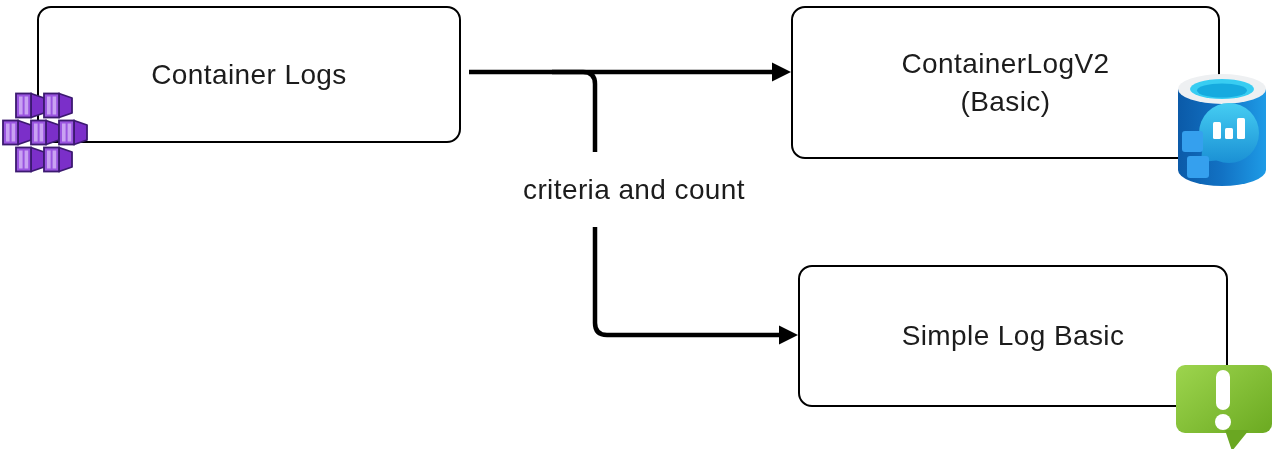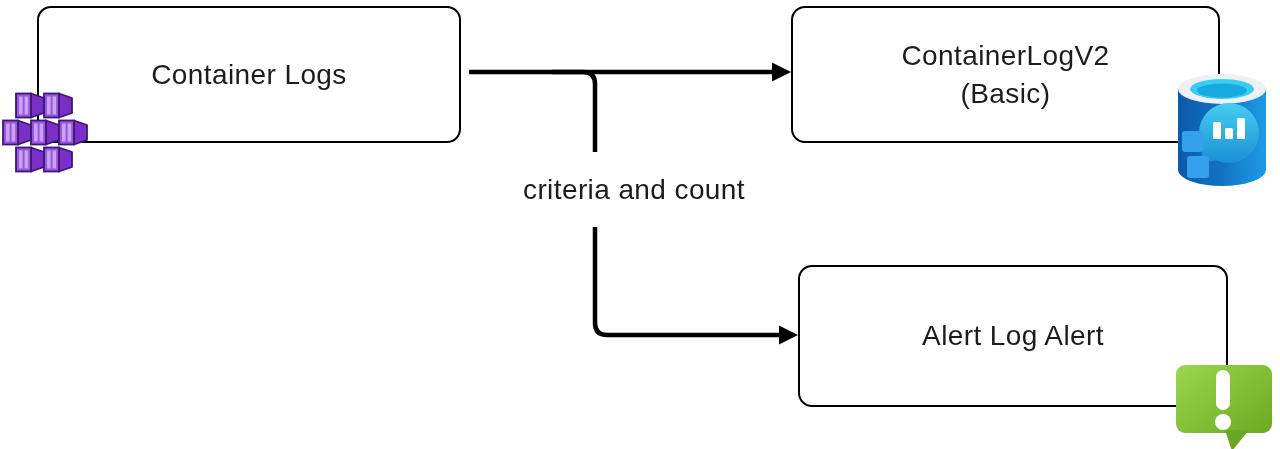--- a/index.html
+++ b/index.html
@@ -29,21 +29,21 @@
     align-items: center;
     justify-content: center;
     z-index: 1;
     font-size: 28px;
     font-weight: 300;
     letter-spacing: 0.4px;
     text-align: center;
   }
   .node .line { line-height: 38px; white-space: nowrap; }
   #node-container-logs { left: 37px;  top: 6px;   width: 424px; height: 137px; }
-  #node-containerlogv2 { left: 791px; top: 6px;   width: 429px; height: 137px; }
+  #node-containerlogv2 { left: 791px; top: 6px;   width: 429px; height: 153px; }
   #node-simple-log-alert { left: 798px; top: 265px; width: 430px; height: 142px; }
   .edge-label {
     position: absolute;
     left: 445px; top: 172px;
     width: 300px;
     text-align: right;
     font-size: 28px;
     font-weight: 300;
     letter-spacing: 0.4px;
     line-height: 36px;
@@ -74,21 +74,21 @@
   <div class="node" id="node-container-logs">
     <div class="line">Container Logs</div>
   </div>
 
   <div class="node" id="node-containerlogv2">
     <div class="line">ContainerLogV2</div>
     <div class="line">(Basic)</div>
   </div>
 
   <div class="node" id="node-simple-log-alert">
-    <div class="line">Alert Log Alert</div>
+    <div class="line">Simple Log Basic</div>
   </div>
 
   <div class="edge-label">criteria and count</div>
 
   <svg class="icon" id="icon-containers" width="86" height="84" viewBox="0 0 86 84" xmlns="http://www.w3.org/2000/svg">
     <defs>
       <g id="cube">
         <polygon points="16,1.5 29,6 29,21 16,25.5" fill="#7b2fc9" stroke="#3c1a70" stroke-width="1.8" stroke-linejoin="round"></polygon>
         <rect x="1" y="1.5" width="15" height="24" fill="#9a55e0" stroke="#3c1a70" stroke-width="1.8"></rect>
         <rect x="4" y="4.5" width="3.6" height="18" fill="#c9a2f2"></rect>

